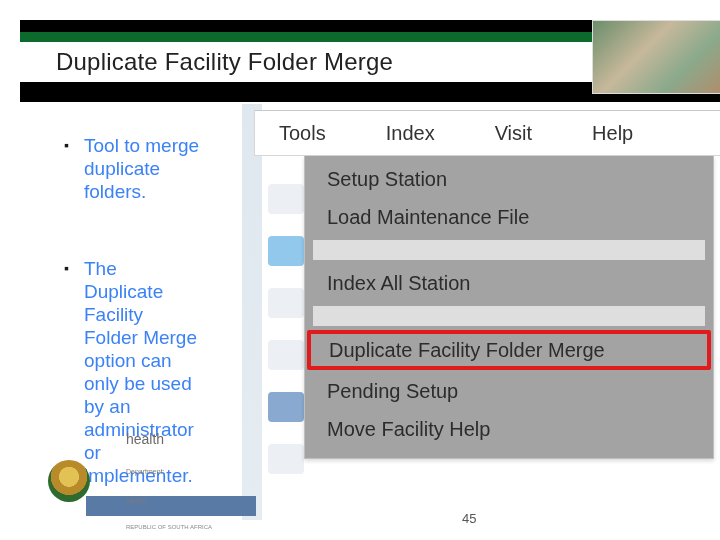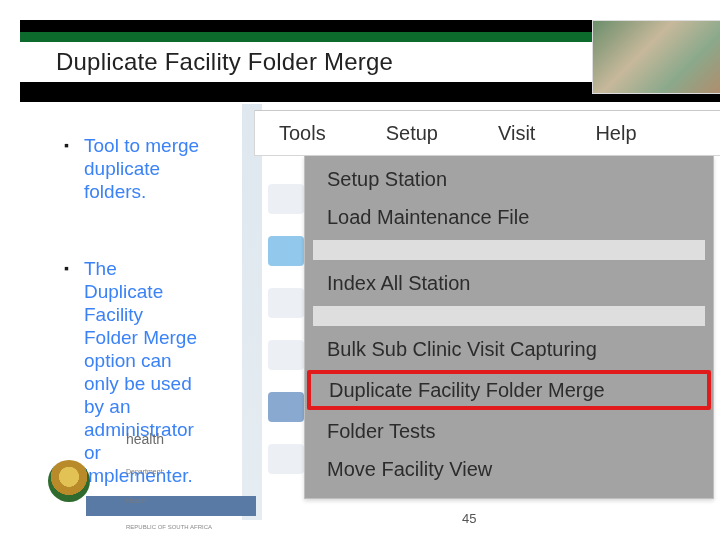--- a/index.html
+++ b/index.html
@@ -86,35 +86,34 @@
         <div></div>
           <div style="background:#4aa3e0"></div>
           <div></div>
           <div></div>
           <div style="background:#3a6fb0"></div>
           <div></div>
       </div>
 
       <div class="menubar">
         <span class="mi">Tools</span>
-        <span class="mi">Setup</span>
+        <span class="mi">Index</span>
         <span class="mi">Visit</span>
         <span class="mi">Help</span>
       </div>
 
       <div class="dropdown">
         <div class="dd-item">Setup Station</div>
         <div class="dd-item">Load Maintenance File</div>
         <div class="dd-sep"></div>
         <div class="dd-item">Index All Station</div>
         <div class="dd-sep"></div>
-        <div class="dd-item">Bulk Sub Clinic Visit Capturing</div>
         <div class="dd-item dd-hl">Duplicate Facility Folder Merge</div>
-        <div class="dd-item">Folder Tests</div>
-        <div class="dd-item">Move Facility View</div>
+        <div class="dd-item">Pending Setup</div>
+        <div class="dd-item">Move Facility Help</div>
       </div>
     </div>
 
   </div>
 
   <div class="footer-line"></div>
   <div class="footer-logo">
     <div class="coat"></div>
     <div class="gov-text">
       <span class="g1">health</span>

